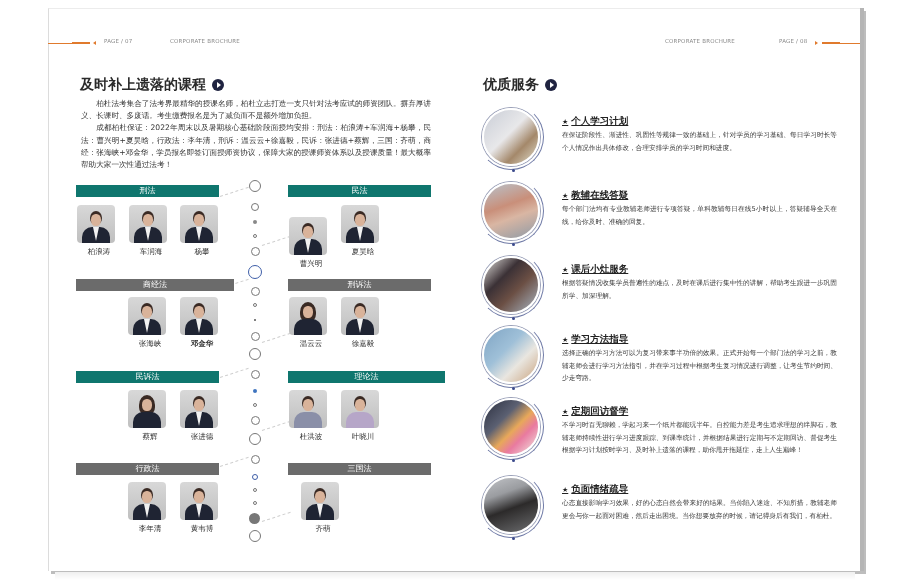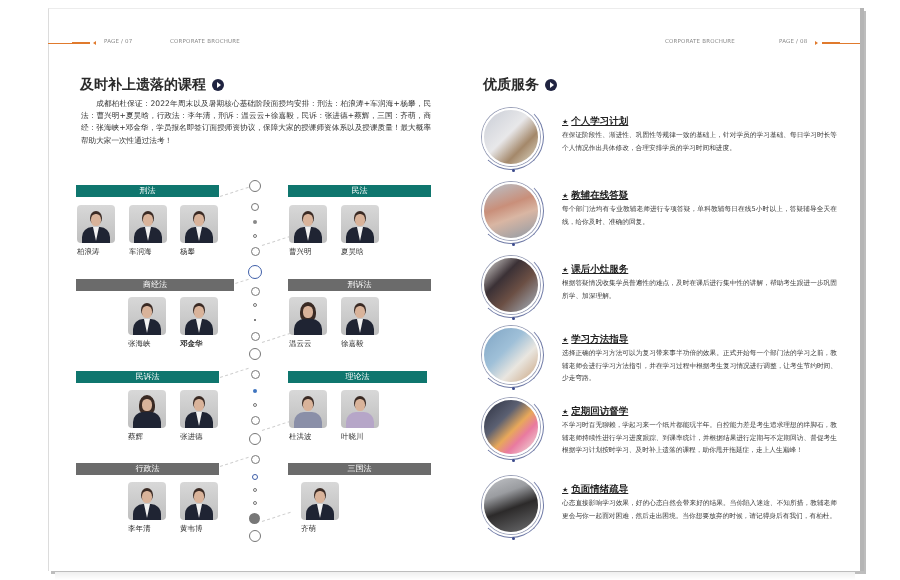--- a/index.html
+++ b/index.html
@@ -39,21 +39,21 @@
 
   .intro { position: absolute; left: 81px; top: 98px; width: 350px; font-size: 7.6px; line-height: 12.2px; color: #333; }
   .intro p { text-indent: 2em; text-align: justify; }
 
   
   .subj-bar {
     position: absolute; height: 12px; color: #ffffff; font-size: 8px; text-align: center; line-height: 12px;
   }
   .subj-bar.blue { background: #0f766e; }
   .subj-bar.gray { background: #6b6b6b; }
-  .teacher { position: absolute; width: 44px; }
+  .teacher { position: absolute; width: 44px; text-align: center; }
   .photo {
     width: 38px; height: 38px; border-radius: 4px; background: linear-gradient(#d8d8d8, #bfbfbf); position: relative; overflow: hidden;
   }
   .photo .head { position: absolute; left: 13px; top: 6px; width: 12px; height: 14px; border-radius: 50%; background: #3a2a24; }
   .photo .face { position: absolute; left: 14px; top: 9px; width: 10px; height: 12px; border-radius: 45%; background: #d9b39a; }
   .photo .suit { position: absolute; left: 5px; top: 22px; width: 28px; height: 20px; border-radius: 10px 10px 0 0; background: #1f2433; }
   .photo .shirt { position: absolute; left: 16px; top: 22px; width: 6px; height: 14px; background: #f1f1f1; clip-path: polygon(0 0,100% 0,50% 100%); }
   .photo.female .head { width: 16px; height: 20px; left: 11px; top: 5px; border-radius: 50% 50% 40% 40%; }
   .photo.casual .suit { background: #8a8fa8; }
   .tname { font-size: 7.5px; color: #333; margin-top: 4px; white-space: nowrap; }
@@ -92,20 +92,21 @@
 <div class="arrow-tri" style="left:815px; top:41px; border-left:3px solid #e07a2d;"></div>
 <div class="orange-bar" style="left:822px; top:42px; width:18px;"></div>
 <div class="orange-line" style="left:822px; top:43px; width:38px;"></div>
 
 <div class="sec-title" style="left:80px; top:76px;">
   <span>及时补上遗落的课程</span>
   <span class="play-icon"></span>
 </div>
 
 <div class="intro">
+  <p>柏杜法考集合了法考界最精华的授课名师，柏杜立志打造一支只针对法考应试的师资团队。摒弃厚讲义、长课时、多废话。考生缴费报名是为了减负而不是额外增加负担。</p>
   <p>成都柏杜保证：2022年周末以及暑期核心基础阶段面授均安排：刑法：柏浪涛+车润海+杨攀，民法：曹兴明+夏昊晗，行政法：李年清，刑诉：温云云+徐嘉毅，民诉：张进德+蔡辉，三国：齐萌，商经：张海峡+邓金华，学员报名即签订面授师资协议，保障大家的授课师资体系以及授课质量！最大概率帮助大家一次性通过法考！</p>
 </div>
 
 <div class="dash" style="left:220px; top:196px; width:30px; transform:rotate(-18deg);"></div>
 <div class="dash" style="left:262px; top:245px; width:30px; transform:rotate(-18deg);"></div>
 <div class="dash" style="left:220px; top:288px; width:30px; transform:rotate(-18deg);"></div>
 <div class="dash" style="left:262px; top:342px; width:30px; transform:rotate(-18deg);"></div>
 <div class="dash" style="left:220px; top:377px; width:30px; transform:rotate(-18deg);"></div>
 <div class="dash" style="left:262px; top:430px; width:30px; transform:rotate(-18deg);"></div>
 <div class="dash" style="left:220px; top:466px; width:30px; transform:rotate(-18deg);"></div>
@@ -157,21 +158,21 @@
   <div class="photo">
       <div class="head"></div>
       <div class="face"></div>
       <div class="suit"></div>
       <div class="shirt"></div>
     </div>
   <div class="tname">杨攀</div>
 </div>
 
 <div class="subj-bar blue" style="left:288px; top:185px; width:143px;">民法</div>
-<div class="teacher" style="left:289px; top:205px;">
+<div class="teacher" style="left:289px; top:217px;">
   <div class="photo">
       <div class="head"></div>
       <div class="face"></div>
       <div class="suit"></div>
       <div class="shirt"></div>
     </div>
   <div class="tname">曹兴明</div>
 </div>
 <div class="teacher" style="left:341px; top:205px;">
   <div class="photo">
@@ -234,21 +235,21 @@
 <div class="teacher" style="left:180px; top:390px;">
   <div class="photo">
       <div class="head"></div>
       <div class="face"></div>
       <div class="suit"></div>
       <div class="shirt"></div>
     </div>
   <div class="tname">张进德</div>
 </div>
 
-<div class="subj-bar blue" style="left:288px; top:371px; width:139px;">理论法</div>
+<div class="subj-bar blue" style="left:288px; top:371px; width:157px;">理论法</div>
 <div class="teacher" style="left:289px; top:390px;">
   <div class="photo casual">
       <div class="head"></div>
       <div class="face"></div>
       <div class="suit"></div>
     </div>
   <div class="tname">杜洪波</div>
 </div>
 <div class="teacher" style="left:341px; top:390px;">
   <div class="photo casual">

